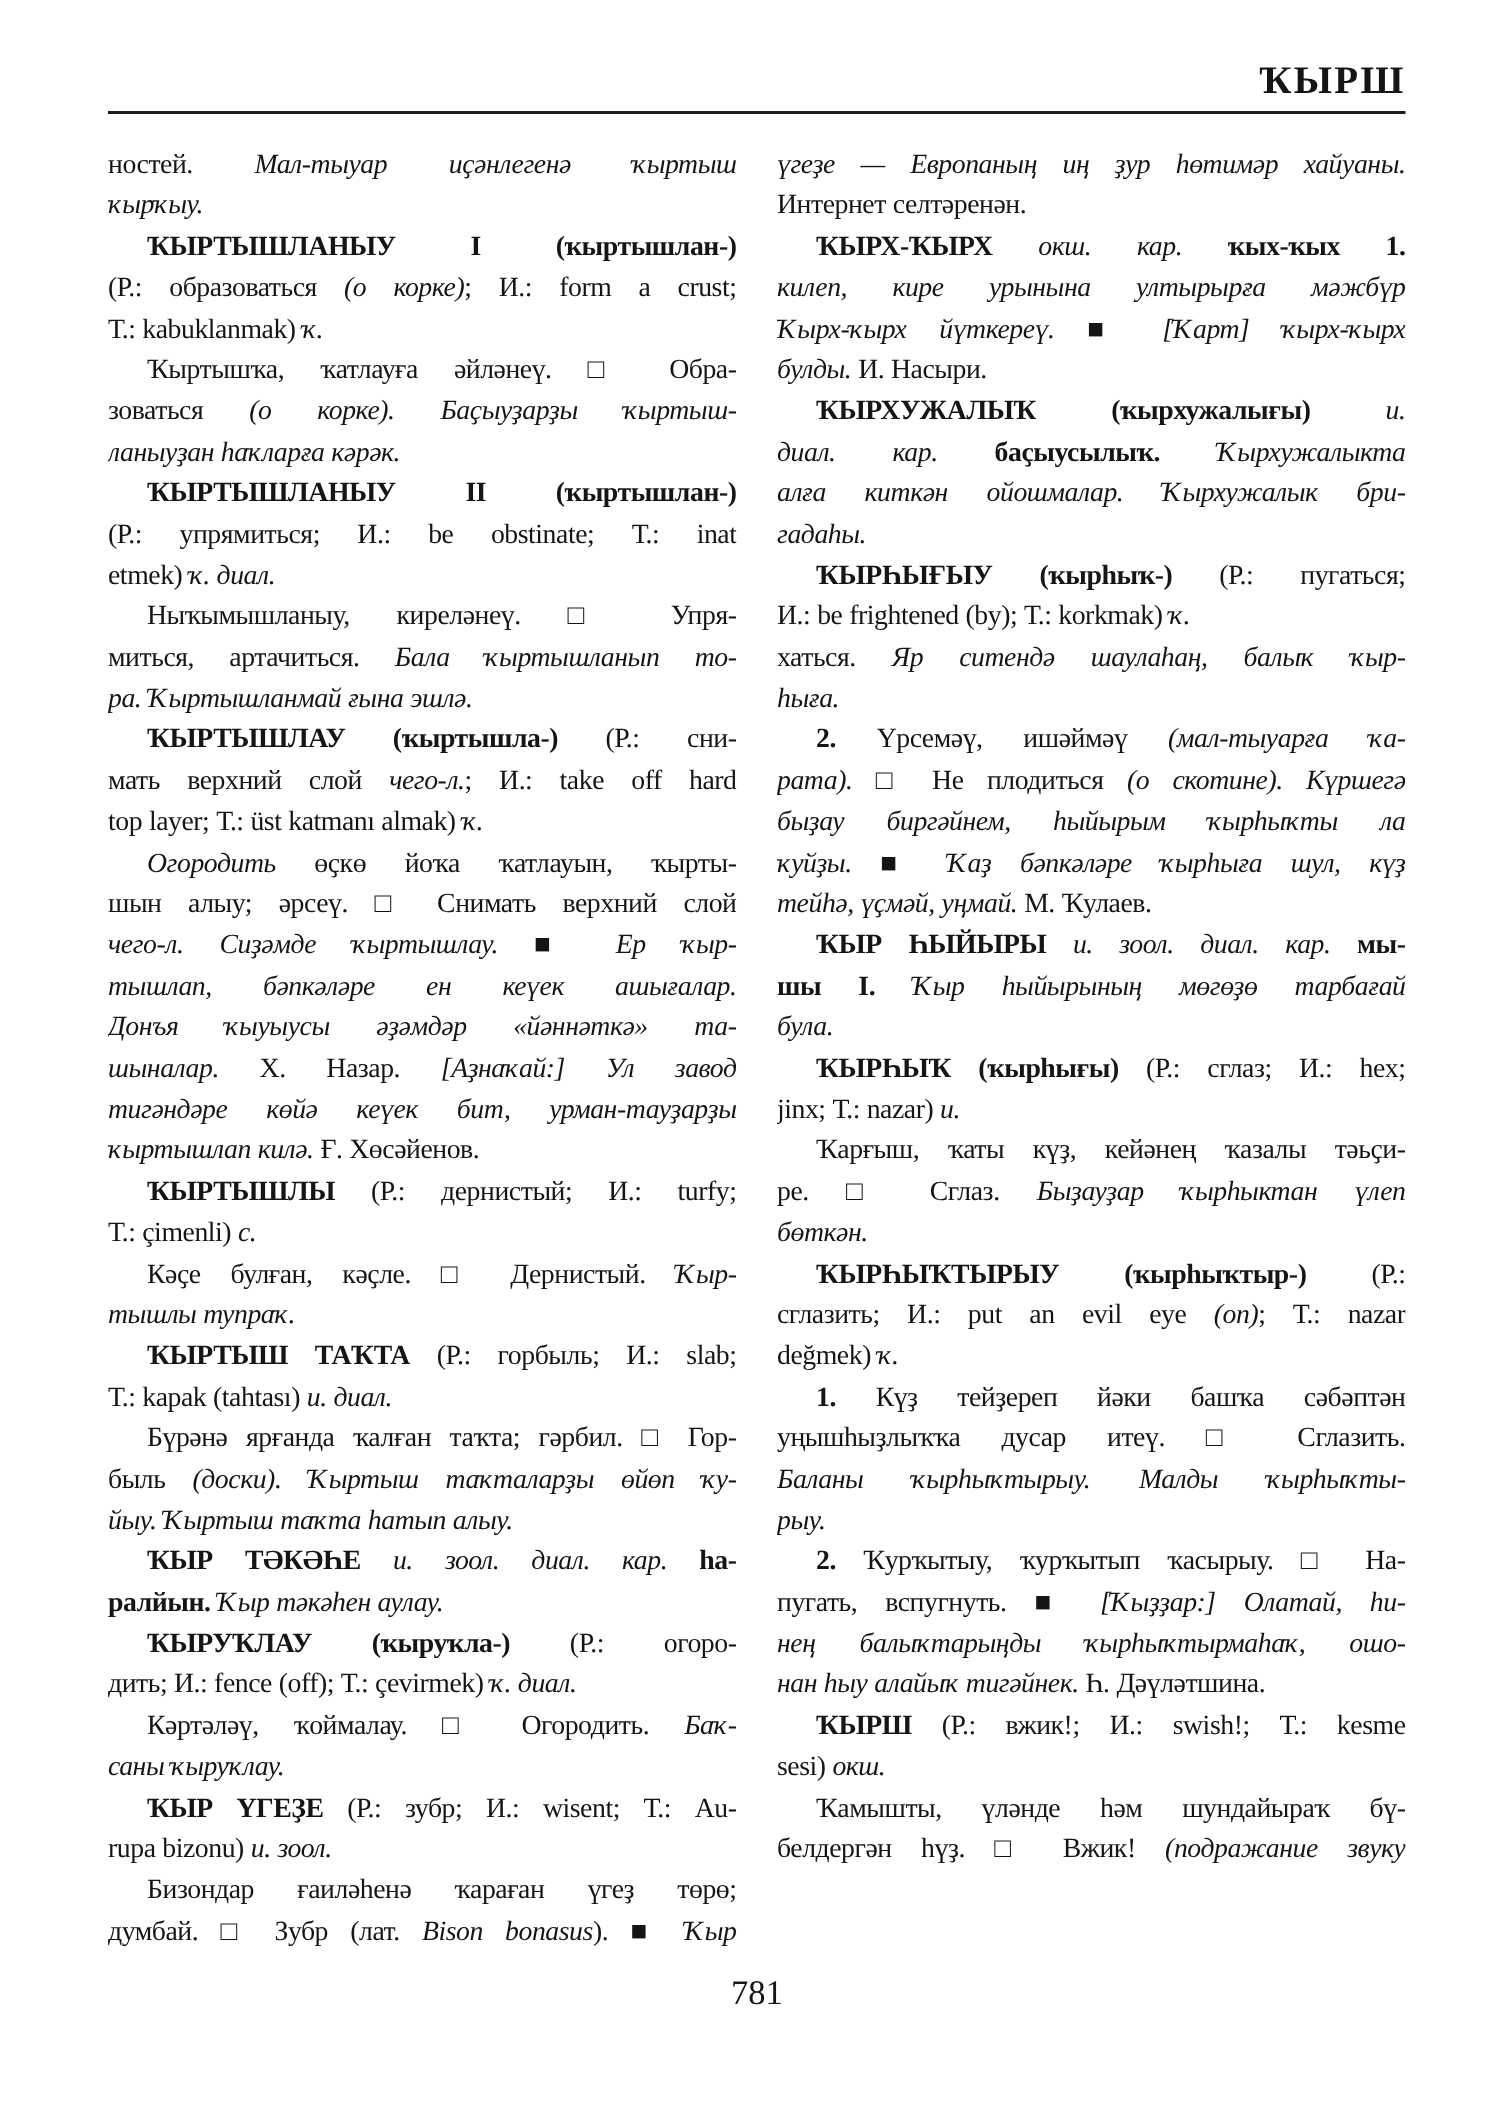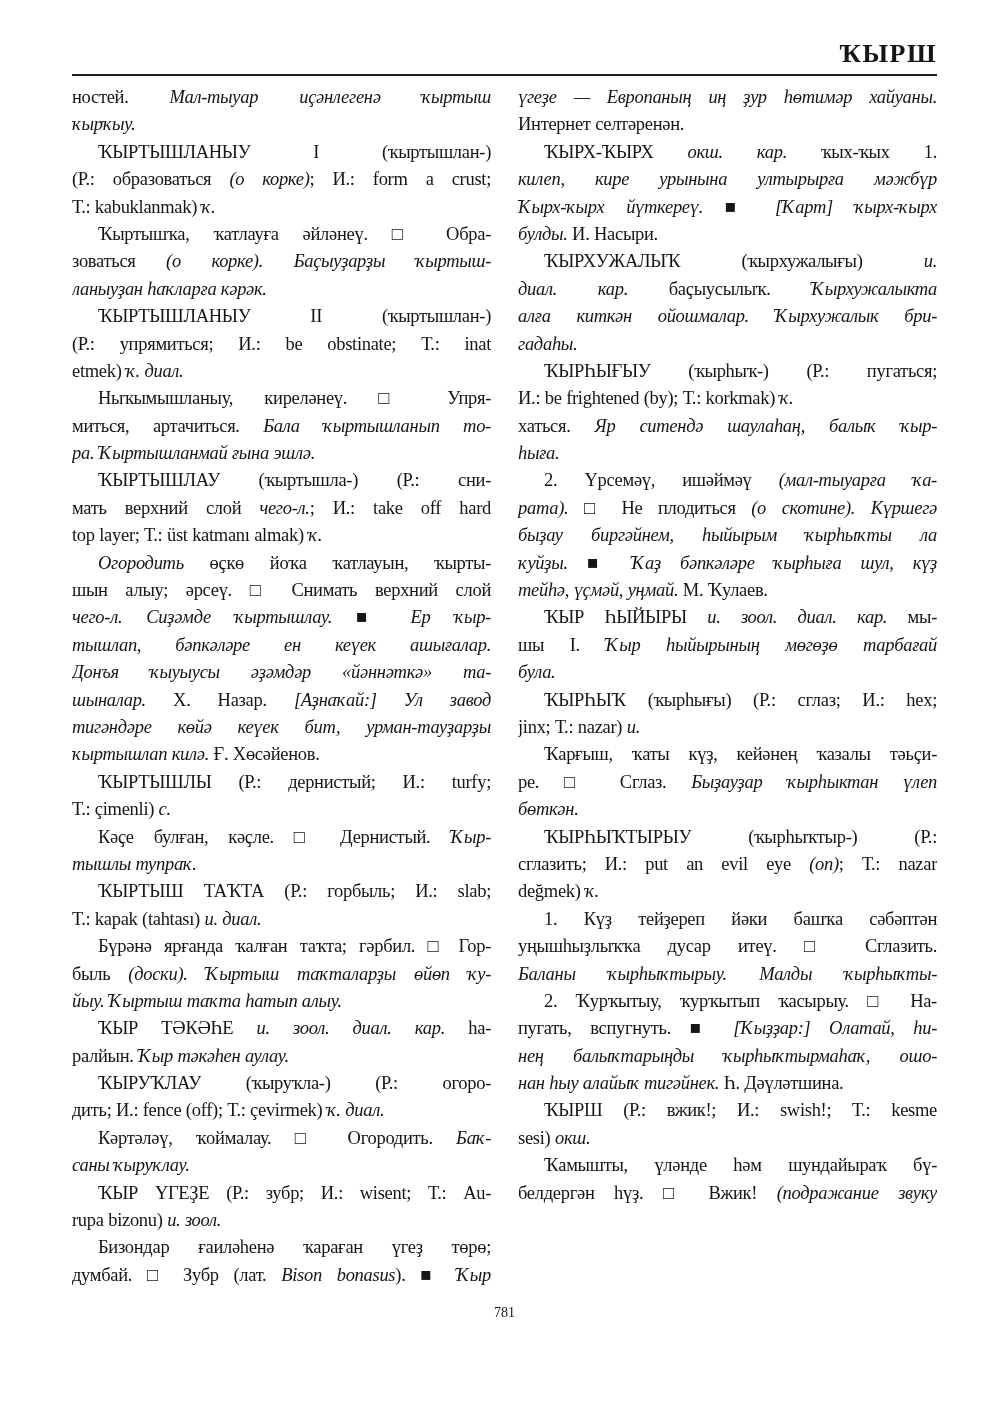--- a/index.html
+++ b/index.html
@@ -25,47 +25,47 @@
   }
   .running-head {
     font-weight: bold;
     font-size: 26px;
     line-height: 28px;
     letter-spacing: 1.5px;
   }
   .columns {
     display: flex;
     gap: 27px;
-    margin: 8px 63px 0 72px;
+    margin: 21px 63px 0 72px;
   }
   .col {
     width: 419px;
     flex: 0 0 419px;
   }
   .line {
     font-size: 18.5px;
     line-height: 27.4px;
     height: 27.4px;
     overflow: hidden;
     white-space: normal;
     text-align: justify;
     letter-spacing: -0.3px;
     word-spacing: 0.2px;
   }
   .line.jl { text-align-last: justify; }
   .line.ind { text-indent: 26px; }
   .s-r { font-style: normal; font-weight: normal; }
   .s-i { font-style: italic; }
-  .s-b { font-weight: normal; }
+  .s-b { font-weight: bold; }
   .page-footer {
     margin: 14px 63px 0 72px;
     text-align: center;
   }
   .page-number {
-    font-size: 14px;
+    font-size: 23px;
   }
 </style>
 </head>
 <body>
 
 <div class="page-header">
   <span class="running-head">ҠЫРШ</span>
 </div>
 
 <div class="columns">
@@ -142,20 +142,21 @@
       <div class="line"><span class="s-r">jinx; Т.: nazar) </span><span class="s-i">и.</span></div>
       <div class="line ind jl"><span class="s-r">Ҡарғыш, ҡаты күҙ, кейәнең ҡазалы тәьҫи-</span></div>
       <div class="line jl"><span class="s-r">ре. □ Сглаз. </span><span class="s-i">Быҙауҙар ҡырһыктан үлеп</span></div>
       <div class="line"><span class="s-i">бөткән.</span></div>
       <div class="line ind jl"><span class="s-b">ҠЫРҺЫҠТЫРЫУ (ҡырһыҡтыр-) </span><span class="s-r">(Р.:</span></div>
       <div class="line jl"><span class="s-r">сглазить; И.: put an evil eye </span><span class="s-i">(on)</span><span class="s-r">; Т.: nazar</span></div>
       <div class="line"><span class="s-r">değmek) </span><span class="s-i">ҡ.</span></div>
       <div class="line ind jl"><span class="s-b">1. </span><span class="s-r">Күҙ тейҙереп йәки башҡа сәбәптән</span></div>
       <div class="line jl"><span class="s-r">уңышһыҙлыҡҡа дусар итеү. □ Сглазить.</span></div>
       <div class="line jl"><span class="s-i">Баланы ҡырһыҡтырыу. Малды ҡырһыҡты-</span></div>
+      <div class="line"><span class="s-i">рыу.</span></div>
       <div class="line ind jl"><span class="s-b">2. </span><span class="s-r">Ҡурҡытыу, ҡурҡытып ҡасырыу. □ На-</span></div>
       <div class="line jl"><span class="s-r">пугать, вспугнуть. ■ </span><span class="s-i">[Ҡыҙҙар:] Олатай, һи-</span></div>
       <div class="line jl"><span class="s-i">нең балыҡтарыңды ҡырһыҡтырмаһаҡ, ошо-</span></div>
       <div class="line"><span class="s-i">нан һыу алайыҡ тигәйнек.</span><span class="s-r"> Һ. Дәүләтшина.</span></div>
       <div class="line ind jl"><span class="s-b">ҠЫРШ </span><span class="s-r">(Р.: вжик!; И.: swish!; Т.: kesme</span></div>
       <div class="line"><span class="s-r">sesi) </span><span class="s-i">окш.</span></div>
       <div class="line ind jl"><span class="s-r">Ҡамышты, үләнде һәм шундайыраҡ бү-</span></div>
       <div class="line jl"><span class="s-r">белдергән һүҙ. □ Вжик! </span><span class="s-i">(подражание звуку</span></div>
     </div>
 </div>

